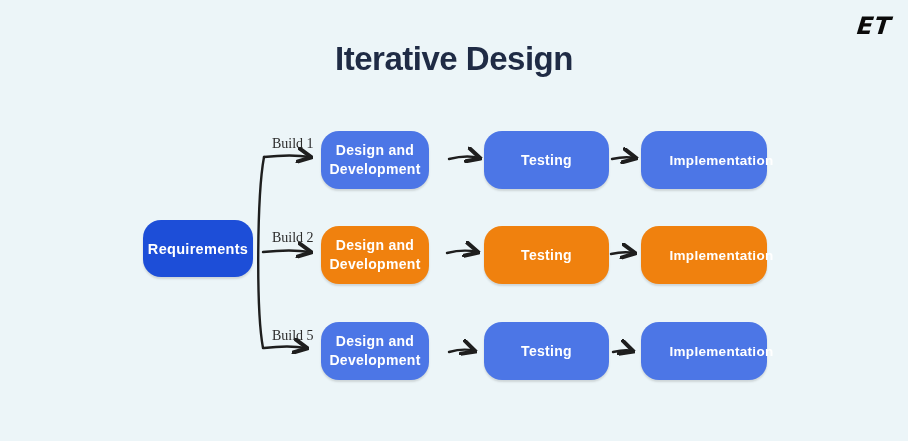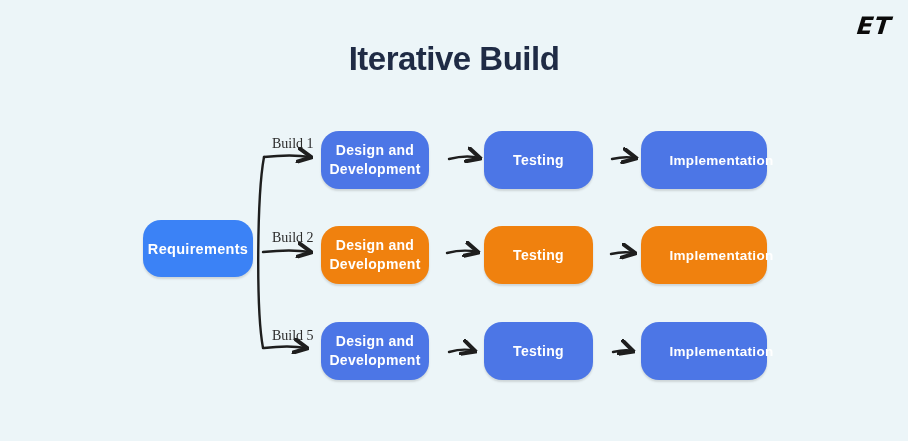--- a/index.html
+++ b/index.html
@@ -68,21 +68,21 @@
     box-sizing: border-box;
   }
 
   .node-requirements { left: 143px; top: 220px; width: 110px; height: 57px; font-size: 14.5px; }
 
   .row-1 { top: 131px; height: 58px; }
   .row-2 { top: 226px; height: 58px; }
   .row-3 { top: 322px; height: 58px; }
 
   .col-design  { left: 321px; width: 108px; font-size: 14px; line-height: 1.35; }
-  .col-testing { left: 484px; width: 109px; font-size: 14px; }
+  .col-testing { left: 484px; width: 125px; font-size: 14px; }
   .col-impl    { left: 641px; width: 126px; font-size: 13.5px; padding-left: 43px; }
 
   .build-label {
     position: absolute;
     z-index: 2;
     left: 272px;
     width: 52px;
     font-family: Liberation Serif, serif;
     font-size: 14px;
     color: #2B2B2B;
@@ -90,21 +90,21 @@
   }
   .build-1 { top: 136px; }
   .build-2 { top: 230px; }
   .build-3 { top: 328px; }
 </style>
 </head>
 <body>
 
 <div class="canvas" style="background-color: rgb(236, 245, 248);">
 
-  <h1 class="page-title" style="color: rgb(31, 43, 69);">Iterative Build</h1>
+  <h1 class="page-title" style="color: rgb(31, 43, 69);">Iterative Design</h1>
 
   <div class="logo">ET</div>
 
   <svg class="connectors" viewBox="0 0 908 441" xmlns="http://www.w3.org/2000/svg">
     <defs>
       <marker id="ah" viewBox="0 0 10 10" refX="8" refY="5" markerWidth="7" markerHeight="7" orient="auto-start-reverse">
         <path d="M1,1 L9,5 L1,9" fill="none" stroke="var(--arrow, #1E1E1E)" stroke-width="1.8" stroke-linecap="round" stroke-linejoin="round"></path>
       </marker>
     </defs>
     <path d="M264 157 C257 195 256 310 263 348"></path>
@@ -112,21 +112,21 @@
     <path marker-end="url(#ah)" d="M263 252 C281 250 298 250 310 252"></path>
     <path marker-end="url(#ah)" d="M264 348 C280 346 295 346 306 348"></path>
     <path marker-end="url(#ah)" d="M449 159 C461 156 472 156 479 158"></path>
     <path marker-end="url(#ah)" d="M612 159 C621 157 630 157 635 158"></path>
     <path marker-end="url(#ah)" d="M447 253 C459 250 469 250 477 252"></path>
     <path marker-end="url(#ah)" d="M611 254 C620 252 628 252 634 253"></path>
     <path marker-end="url(#ah)" d="M449 352 C460 349 468 349 474 351"></path>
     <path marker-end="url(#ah)" d="M613 352 C622 350 629 350 632 351"></path>
   </svg>
 
-  <div class="node node-requirements" style="background-color: #3b82f6;">Requirements</div>
+  <div class="node node-requirements" style="background-color: #1d4ed8;">Requirements</div>
 
   <div class="build-label build-1">Build 1</div>
   <div class="build-label build-2">Build 2</div>
   <div class="build-label build-3">Build 5</div>
 
   <div class="node row-1 col-design" style="background-color: rgb(76, 118, 230);">Design and Development</div>
   <div class="node row-1 col-testing" style="background-color: rgb(76, 118, 230);">Testing</div>
   <div class="node row-1 col-impl" style="background-color: rgb(76, 118, 230);">Implementation</div>
 
   <div class="node row-2 col-design" style="background-color: rgb(240, 129, 14);">Design and Development</div>

